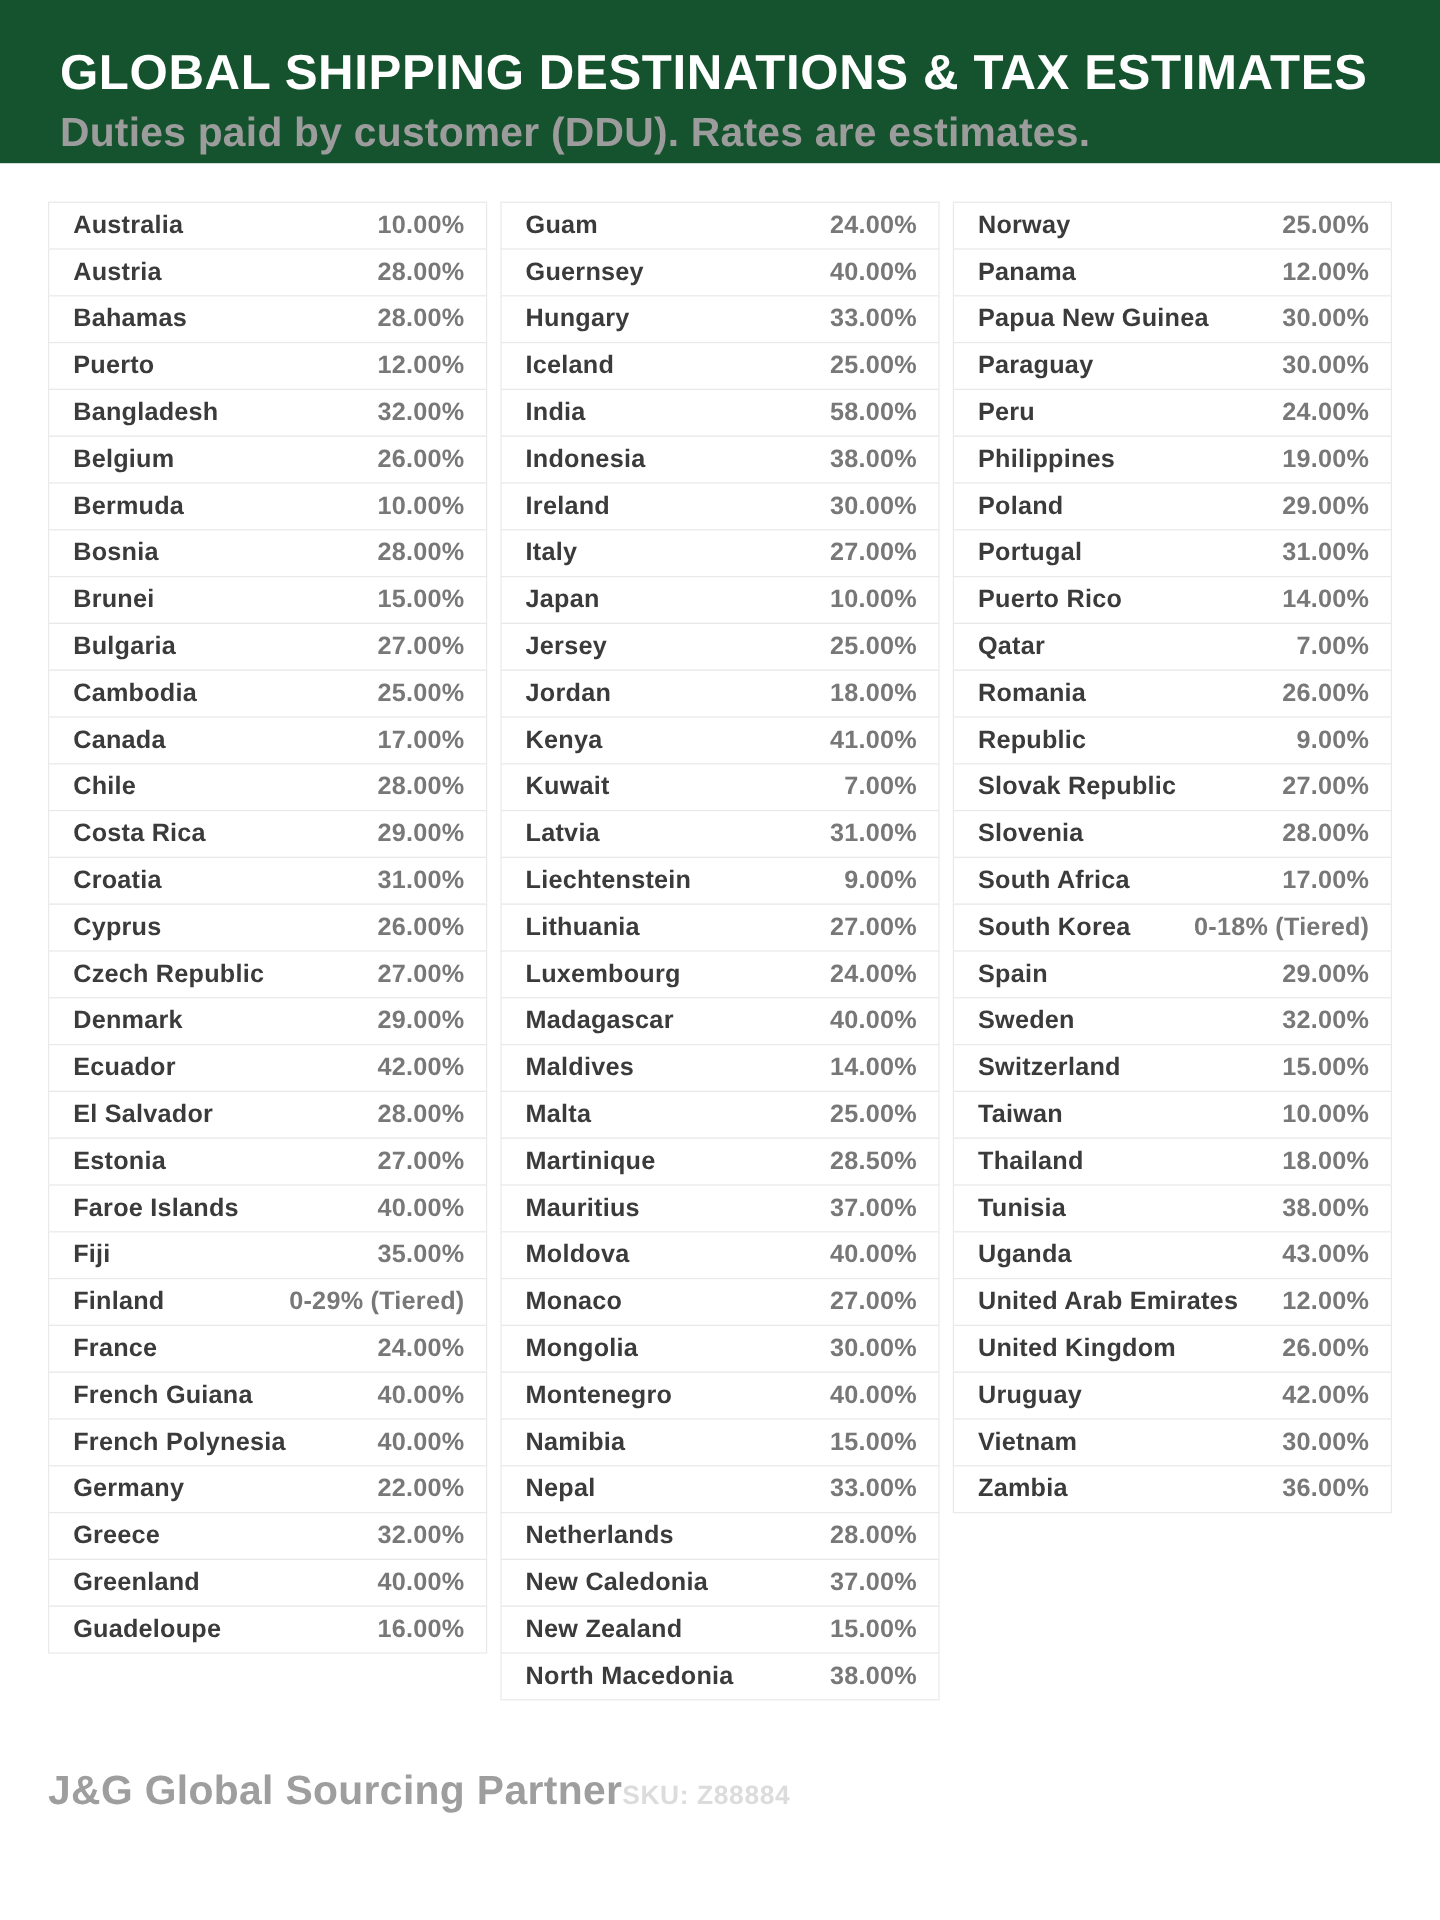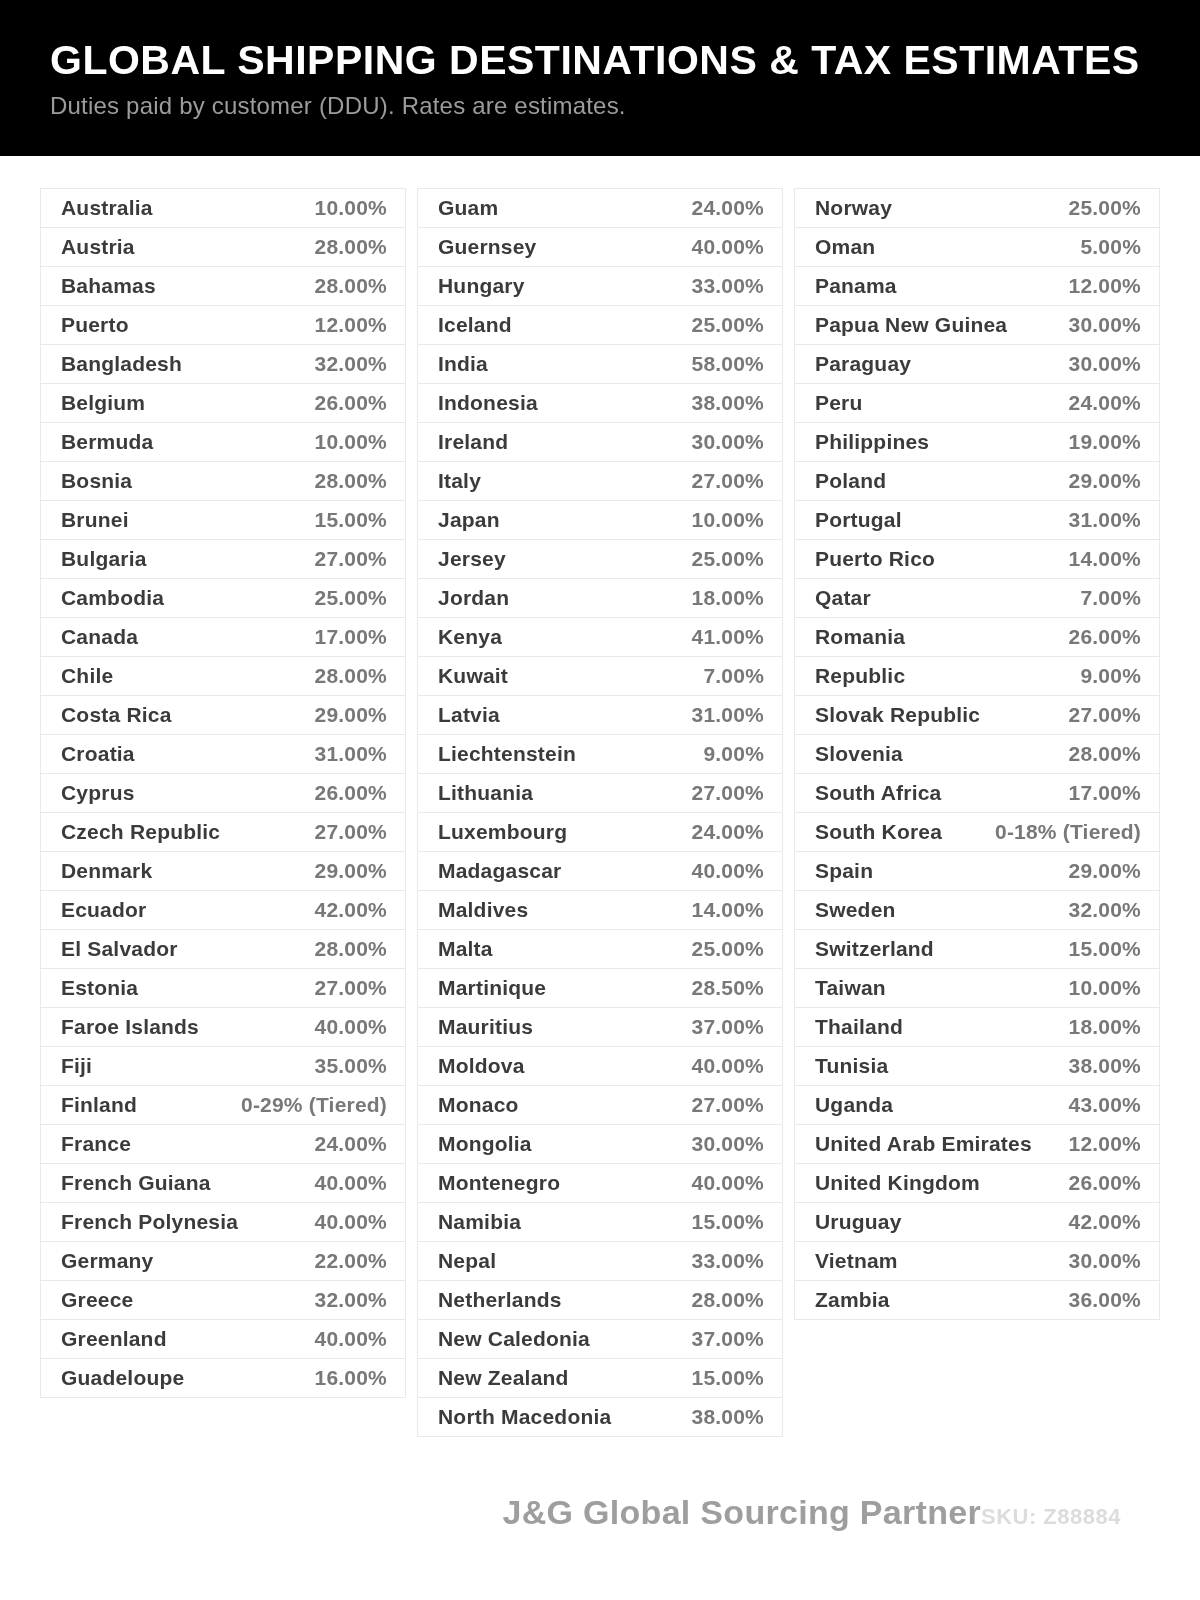--- a/index.html
+++ b/index.html
@@ -8,36 +8,36 @@
     background: #ffffff;
     width: 1200px;
     height: 1600px;
     overflow: hidden;
     font-family: "Liberation Sans", "DejaVu Sans", sans-serif;
   }
   
   .header {
     box-sizing: border-box;
     width: 1200px;
-    height: 156px;
-    background: #000000;
+    height: 136px;
+    background: #14532d;
     padding: 38px 50px 0 50px;
   }
   .header .title {
     color: #ffffff;
     font-size: 41px;
     font-weight: 700;
     letter-spacing: 0.5px;
     line-height: 1.1;
     white-space: nowrap;
   }
   .header .subtitle {
     color: #9c9c9c;
-    font-size: 24px;
-    font-weight: 400;
+    font-size: 34px;
+    font-weight: 700;
     margin-top: 9px;
     letter-spacing: 0.2px;
   }
   
   .table-area {
     margin: 32px 40px 0 40px;
     display: grid;
     grid-template-columns: repeat(3, 1fr);
     column-gap: 11px;
     align-items: start;
@@ -66,21 +66,21 @@
     color: #787878;
     font-weight: 700;
     white-space: nowrap;
     margin-left: 8px;
     letter-spacing: 0.2px;
   }
   
   .footer {
     margin: 56px 40px 0 40px;
     display: flex;
-    justify-content: flex-end;
+    justify-content: flex-start;
     align-items: baseline;
   }
   .brand {
     color: #9e9e9e;
     font-size: 34px;
     font-weight: 700;
     letter-spacing: 0.3px;
   }
   .sku {
     color: #dcdcdc;
@@ -354,24 +354,20 @@
         <span class="country">North Macedonia</span>
         <span class="rate">38.00%</span>
       </div>
     </div>
   <div class="col">
       <div class="row">
         <span class="country">Norway</span>
         <span class="rate">25.00%</span>
       </div>
       <div class="row">
-        <span class="country">Oman</span>
-        <span class="rate">5.00%</span>
-      </div>
-      <div class="row">
         <span class="country">Panama</span>
         <span class="rate">12.00%</span>
       </div>
       <div class="row">
         <span class="country">Papua New Guinea</span>
         <span class="rate">30.00%</span>
       </div>
       <div class="row">
         <span class="country">Paraguay</span>
         <span class="rate">30.00%</span>

